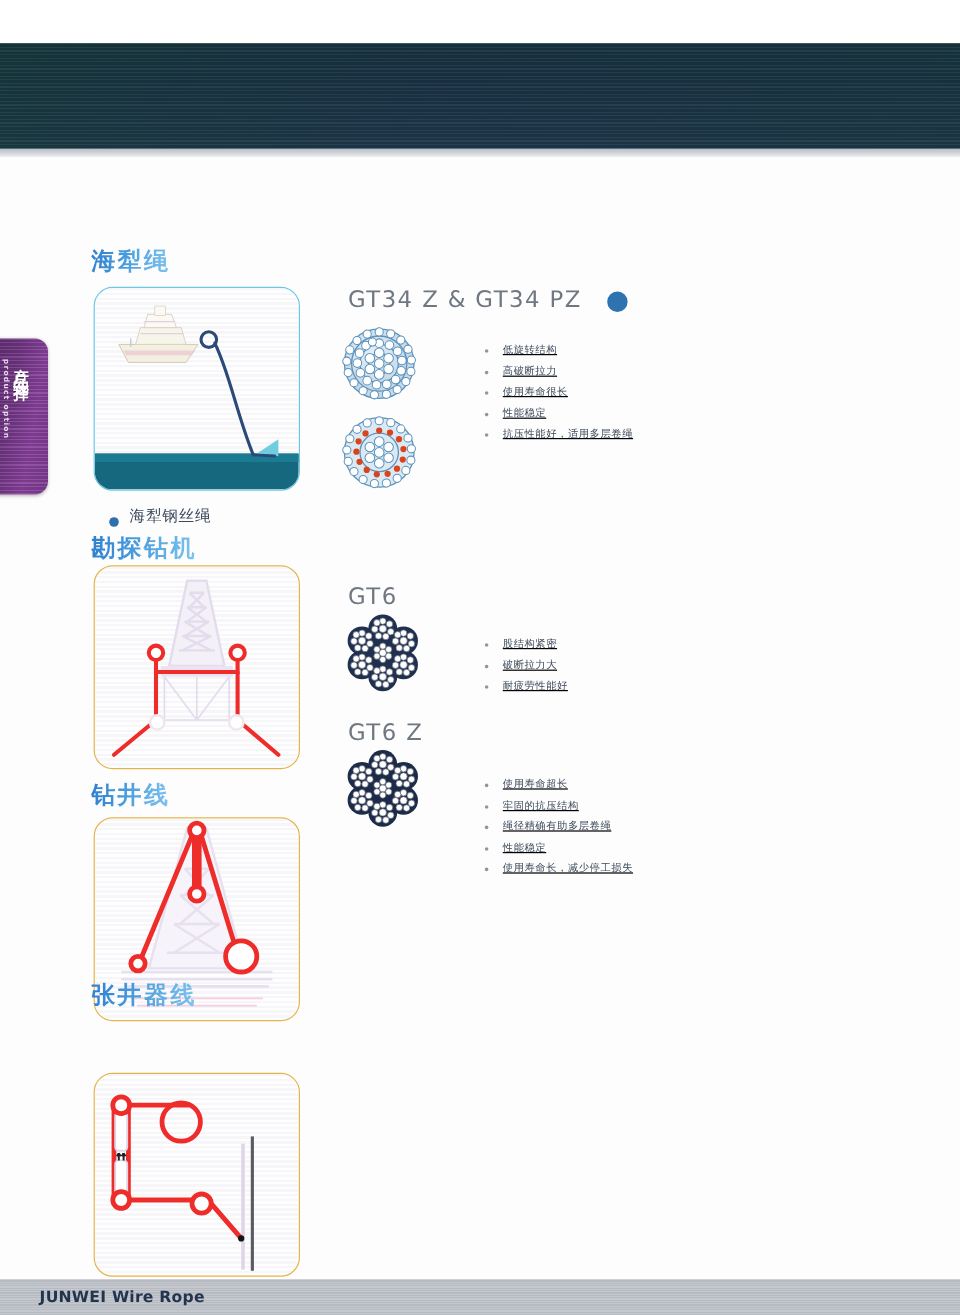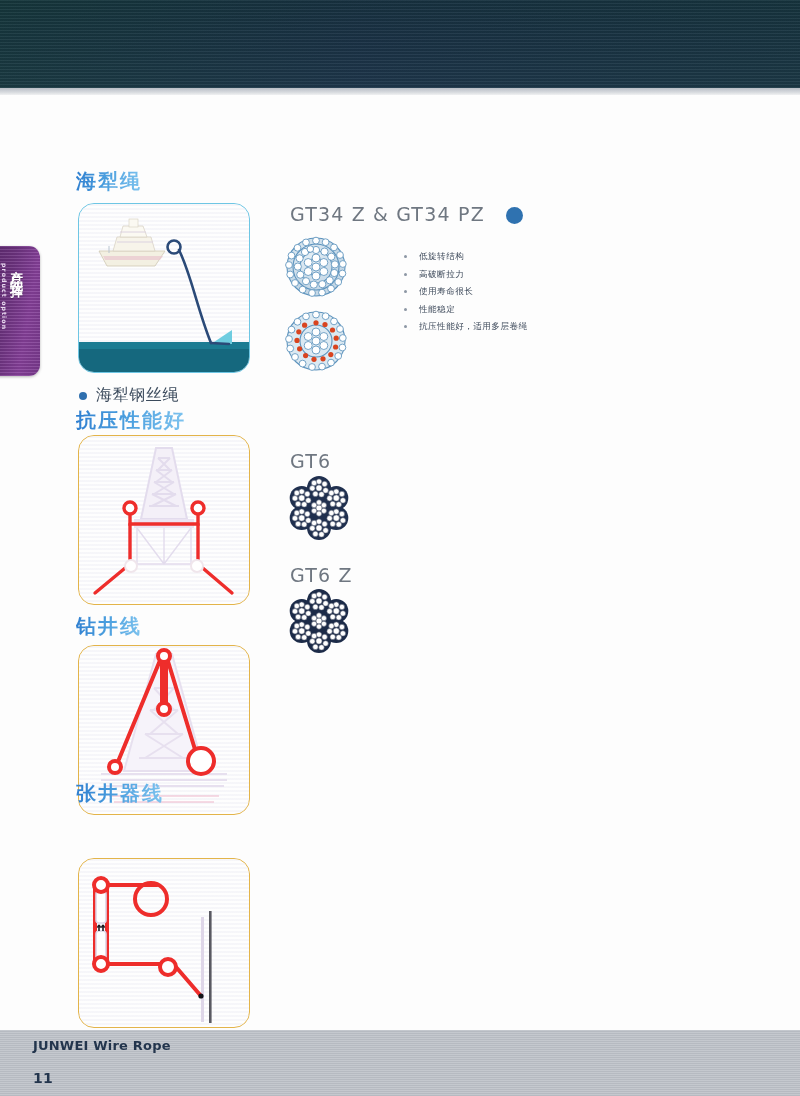--- a/index.html
+++ b/index.html
@@ -2,21 +2,21 @@
 <html><head>
 <meta charset="utf-8">
 <style>
   html,body{margin:0;padding:0;}
   body{
     width:800px;height:1096px;
     background:#ffffff;
     font-family:"DejaVu Sans","Liberation Sans",sans-serif;
     position:relative;overflow:hidden;
   }
-  .page{position:absolute;inset:0;background:#fdfdfd;}
+  .page{position:absolute;inset:0;background:#fdfdfd;margin-top:36px;}
 
   
   .top-band{
     position:absolute;left:0;top:0;width:800px;height:88px;
     background:linear-gradient(180deg,#17333f 0%,#1b3446 45%,#203a4d 100%);
   }
   .top-band .scan{
     position:absolute;inset:0;
     background:repeating-linear-gradient(180deg,
       rgba(255,255,255,.05) 0px,rgba(255,255,255,.05) 1px,
@@ -96,40 +96,40 @@
   .card .paper{
     position:absolute;inset:0;
     background:repeating-linear-gradient(180deg,
       rgba(240,240,246,.55) 0px,rgba(240,240,246,.55) 2px,
       rgba(255,255,255,0) 2px,rgba(255,255,255,0) 4px);
   }
   .card svg{position:absolute;inset:0;}
 
   
   .caption{
-    position:absolute;left:79px;top:385px;
-    display:flex;align-items:center;gap:9px;
-    font-size:16px;color:#3b4a5c;letter-spacing:.6px;
+    position:absolute;left:91px;top:385px;
+    display:flex;align-items:flex-end;gap:9px;
+    font-size:13px;color:#3b4a5c;letter-spacing:.6px;
   }
   .caption .dot{width:8px;height:8px;border-radius:50%;background:#2f6fae;display:block;}
 
   
   .prod-title{
     position:absolute;left:290px;
     font-size:19px;color:#6f7781;letter-spacing:1.2px;
     font-family:"DejaVu Sans","Liberation Sans",sans-serif;
     white-space:nowrap;
     text-align:center;
   }
   .prod-title .sp{display:inline-block;width:7px;}
   .title-dot{
     position:absolute;width:17px;height:17px;border-radius:50%;
     background:#2f72b0;
   }
-  .bullets{position:absolute;}
+  .bullets{position:absolute;text-decoration:underline;}
   .bullets li{
     list-style:none;position:relative;
     font-size:8.6px;color:#3e4a5b;line-height:1;
     margin-bottom:9px;padding-left:17px;letter-spacing:.45px;
     white-space:nowrap;
   }
   .bullets li:before{
     content:"";position:absolute;left:2px;top:3px;
     width:3px;height:3px;border-radius:50%;background:#8d97a4;
   }
@@ -302,21 +302,21 @@
   </svg>
 
   <ul class="bullets" style="left:362px;top:236px">
     <li>低旋转结构</li>
     <li>高破断拉力</li>
     <li>使用寿命很长</li>
     <li>性能稳定</li>
     <li>抗压性能好，适用多层卷绳</li>
   </ul>
 
-  <div class="sec-head" style="top:407px">抗压性能好</div>
+  <div class="sec-head" style="top:407px">勘探钻机</div>
 
   <div class="card gold" style="top:435px">
     <div class="paper"></div>
     <svg viewBox="0 0 170 168">
       <g stroke="#e3dced" stroke-width="2" fill="none">
         <path d="M77 12 L93 12 L108 83 L62 83 Z" fill="#f4f0f8"></path>
         <path d="M79 22 L91 22 M77 34 L93 34 M75 46 L95 46 M73 58 L97 58 M70 70 L100 70"></path>
         <path d="M79 22 L91 34 M91 22 L79 34 M77 34 L93 46 M93 34 L77 46
                  M75 46 L95 58 M95 46 L75 58 M73 58 L97 70 M97 58 L73 70"></path>
       </g>
@@ -406,20 +406,25 @@
         <circle cx="33" cy="27.4" r="2.6"></circle>
           <circle cx="37.9" cy="30.2" r="2.6"></circle>
         <circle cx="37.9" cy="35.8" r="2.6"></circle>
           <circle cx="33" cy="38.6" r="2.6"></circle>
         <circle cx="28.1" cy="35.8" r="2.6"></circle>
           <circle cx="28.1" cy="30.2" r="2.6"></circle>
       </g>
     </g>
   </svg>
 
+  <ul class="bullets" style="left:362px;top:481px">
+    <li>股结构紧密</li>
+    <li>破断拉力大</li>
+    <li>耐疲劳性能好</li>
+  </ul>
 
   <div class="prod-title" style="top:564px">
     <span>GT6 Z</span>
   </div>
 
   <svg class="rope" style="left:286px;top:588px" width="66" height="66" viewBox="0 0 66 66">
     <g>
       <circle cx="33" cy="33" r="13" fill="#1c2b48"></circle>
       <g fill="#1c2b48">
         <circle cx="33" cy="13" r="12"></circle>
@@ -482,20 +487,27 @@
         <circle cx="33" cy="27.4" r="2.6"></circle>
           <circle cx="37.9" cy="30.2" r="2.6"></circle>
         <circle cx="37.9" cy="35.8" r="2.6"></circle>
           <circle cx="33" cy="38.6" r="2.6"></circle>
         <circle cx="28.1" cy="35.8" r="2.6"></circle>
           <circle cx="28.1" cy="30.2" r="2.6"></circle>
       </g>
     </g>
   </svg>
 
+  <ul class="bullets" style="left:362px;top:598px">
+    <li>使用寿命超长</li>
+    <li>牢固的抗压结构</li>
+    <li>绳径精确有助多层卷绳</li>
+    <li>性能稳定</li>
+    <li>使用寿命长，减少停工损失</li>
+  </ul>
 
   <div class="sec-head" style="top:613px">钻井线</div>
 
   <div class="card gold" style="top:645px">
     <div class="paper"></div>
     <svg viewBox="0 0 170 168">
       <g stroke="#e7e0ef" stroke-width="2" fill="none">
         <path d="M77 8 L93 8 L125 125 L45 125 Z" fill="#f6f3fa"></path>
         <path d="M78 22 L92 22 M75 42 L95 42 M71 64 L99 64 M66 88 L104 88 M60 112 L110 112"></path>
         <path d="M75 42 L95 64 M95 42 L75 64 M71 64 L99 88 M99 64 L71 88

